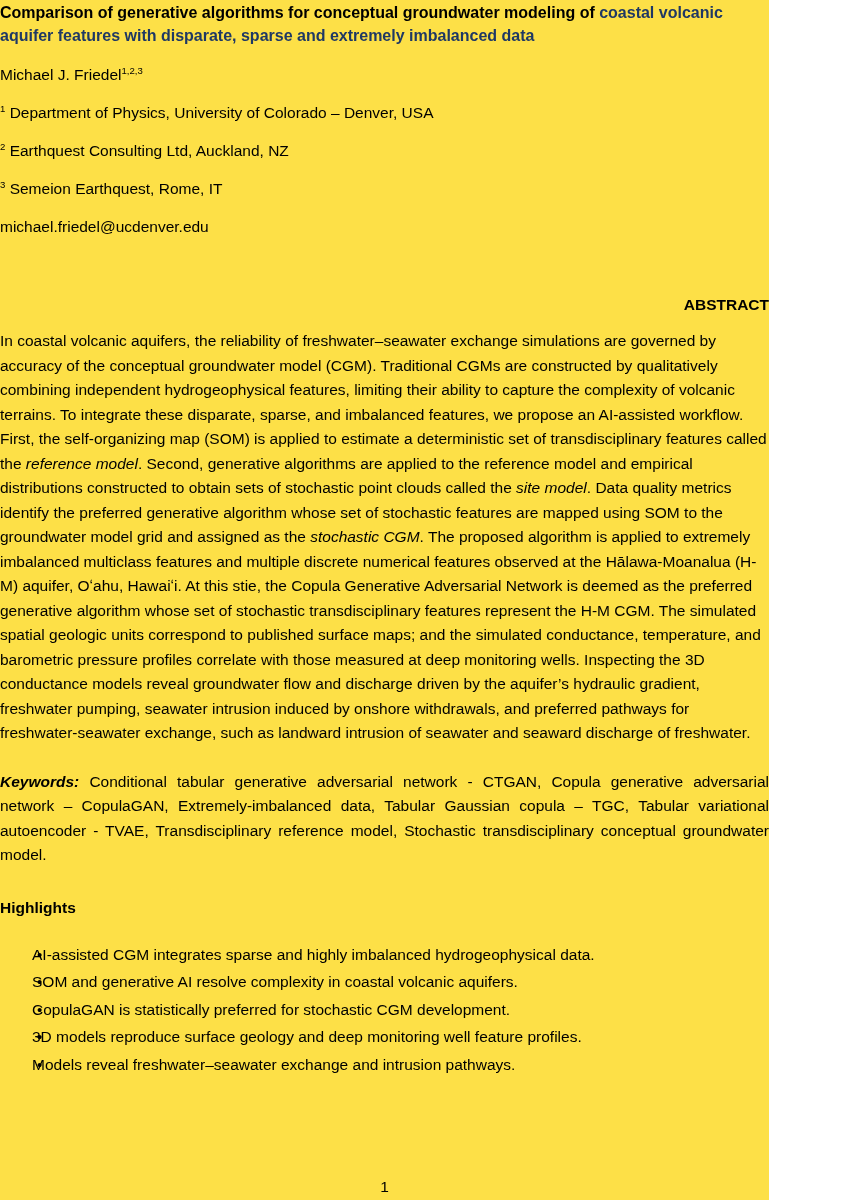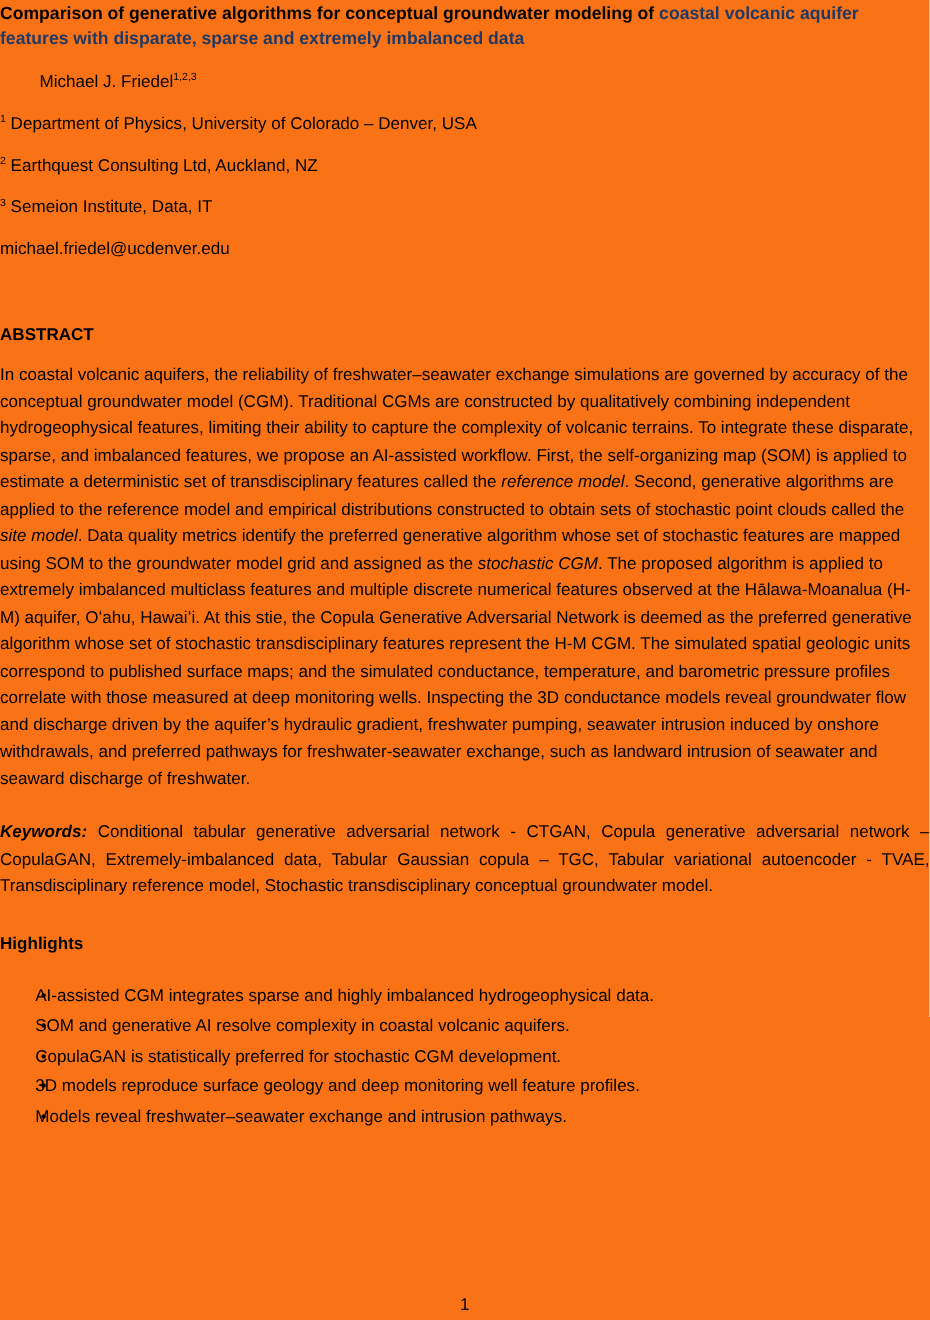--- a/index.html
+++ b/index.html
@@ -1,49 +1,49 @@
 <!DOCTYPE html>
 <html><head>
 <meta charset="utf-8">
 <style>
   html, body { margin: 0; padding: 0; background: #ffffff; }
   .page {
     position: relative;
-    width: 845px;
+    width: 769px;
     height: 1200px;
-    background: #f97316;
+    background: #fde047;
     overflow: hidden;
     color: #000000;
     font-family: "Liberation Sans", sans-serif;
     font-size: 15.5px;
     line-height: 24.5px;
   }
   p { margin: 0; padding: 0; }
 
   .title {
     margin-top: 1px;
     font-size: 16px;
     font-weight: bold;
     line-height: 23px;
   }
   .accent { color: #1F3864; }
 
-  .author { margin-top: 16px; line-height: 24px; padding-left: 36px; }
+  .author { margin-top: 16px; line-height: 24px; }
 
   sup {
     font-size: 62%;
     line-height: 0;
     vertical-align: super;
   }
 
   .aff { text-align: left; margin-top: 14px; line-height: 24px; }
   .email { margin-top: 14px; }
 
   .heading { font-weight: bold; line-height: 24px; }
-  .abstract-heading { margin-top: 54px; }
+  .abstract-heading { margin-top: 54px; text-align: right; }
 
   .abstract {
     margin-top: 12px;
     text-align: left;
   }
   .abstract em { font-style: italic; }
 
   .keywords {
     margin-top: 24px;
     text-align: justify;
@@ -84,21 +84,21 @@
 <div class="page">
 
   <p class="title"><span>Comparison of generative algorithms for conceptual groundwater modeling of </span><span class="accent">coastal volcanic aquifer features with disparate, sparse and extremely imbalanced data</span></p>
 
   <p class="author"><span>Michael J. Friedel</span><sup>1,2,3</sup></p>
 
   <p class="aff"><sup>1</sup><span> Department of Physics, University of Colorado – Denver, USA</span></p>
 
   <p class="aff"><sup>2</sup><span> Earthquest Consulting Ltd, Auckland, NZ</span></p>
 
-  <p class="aff"><sup>3</sup><span> Semeion Institute, Data, IT</span></p>
+  <p class="aff"><sup>3</sup><span> Semeion Earthquest, Rome, IT</span></p>
 
   <p class="aff email">michael.friedel@ucdenver.edu</p>
 
   <p class="heading abstract-heading">ABSTRACT</p>
 
   <p class="abstract"><span>In coastal volcanic aquifers, the reliability of freshwater–seawater exchange simulations are governed by accuracy of the conceptual groundwater model (CGM). Traditional CGMs are constructed by qualitatively combining independent hydrogeophysical features, limiting their ability to capture the complexity of volcanic terrains. To integrate these disparate, sparse, and imbalanced features, we propose an AI-assisted workflow. First, the self-organizing map (SOM) is applied to estimate a deterministic set of transdisciplinary features called the </span><em>reference model</em><span>.  Second, generative algorithms are applied to the reference model and empirical distributions constructed to obtain sets of stochastic point clouds called the </span><em>site model</em><span>. Data quality metrics identify the preferred generative algorithm whose set of stochastic features are mapped using SOM to the groundwater model grid and assigned as the </span><em>stochastic CGM</em><span>. The proposed algorithm is applied to extremely imbalanced multiclass features and multiple discrete numerical features observed at the Hālawa-Moanalua (H-M) aquifer, Oʻahu, Hawaiʻi. At this stie, the Copula Generative Adversarial Network is deemed as the preferred generative algorithm whose set of stochastic transdisciplinary features represent the H-M CGM. The simulated spatial geologic units correspond to published surface maps; and the simulated conductance, temperature, and barometric pressure profiles correlate with those measured at deep monitoring wells. Inspecting the 3D conductance models reveal groundwater flow and discharge driven by the aquifer’s hydraulic gradient, freshwater pumping, seawater intrusion induced by onshore withdrawals, and preferred pathways for freshwater-seawater exchange, such as landward intrusion of seawater and seaward discharge of freshwater.</span></p>
 
   <p class="keywords"><span class="kw-label">Keywords:</span><span> Conditional tabular generative adversarial network - CTGAN, Copula generative adversarial network – CopulaGAN, Extremely-imbalanced data, Tabular Gaussian copula – TGC, Tabular variational autoencoder - TVAE, Transdisciplinary reference model, Stochastic transdisciplinary conceptual groundwater model.</span></p>
 
   <p class="heading highlights-heading">Highlights</p>

